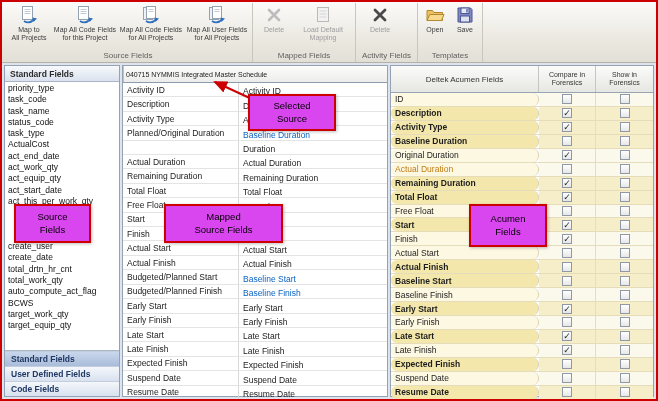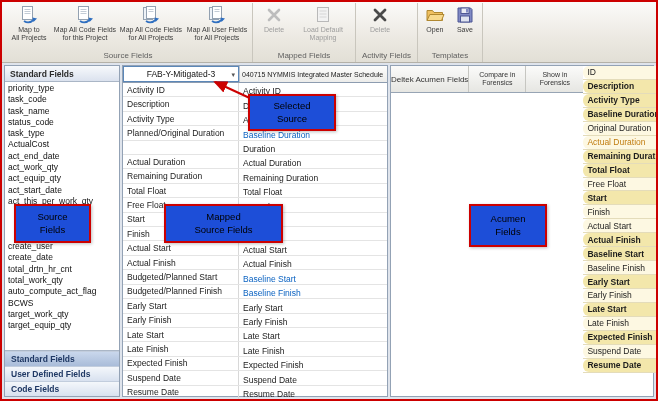--- a/index.html
+++ b/index.html
@@ -71,21 +71,21 @@
   }
   .map-rows { flex:1; }
   .map-row { height:14.41px; display:flex; align-items:flex-end; border-bottom:1px solid #e4e4e4; font-size:8.5px; color:#222; }
   .map-cell-source { width:116px; flex:none; padding-left:4px; border-right:1px solid #d8d8d8; white-space:nowrap; overflow:hidden; height:100%; display:flex; align-items:center; }
   .map-cell-mapped { flex:1; padding-left:4px; white-space:nowrap; overflow:hidden; }
   .map-cell-mapped.link { color:var(--link-blue, #0a62c1); }
 
   
   .acumen-grid {
     position:absolute; left:388px; top:63px; right:2px; bottom:2px;
-    background:#fff; border:1px solid #93a2b5; display:flex; flex-direction:row;
+    background:#fff; border:1px solid #93a2b5; display:flex; flex-direction:column;
   }
   .acumen-header {
     height:27px; flex:none; display:flex; border-bottom:1px solid #97a4b4;
     background:linear-gradient(#fbfbfa,#e6e6e2); color:#333;
   }
   .ah-name { flex:1; display:flex; align-items:center; justify-content:center; font-size:8px; border-right:1px solid #c6c6c1; }
   .ah-col { width:57px; flex:none; display:flex; align-items:center; justify-content:center; text-align:center; font-size:7px; line-height:1.15; border-right:1px solid #c6c6c1; padding:0 4px; }
   .ah-col:last-child { border-right:none; }
   .acumen-rows { flex:1; }
   .acumen-row { height:13.95px; display:flex; align-items:stretch; border-bottom:1px solid #e4dcba; font-size:8.5px; }
@@ -96,21 +96,21 @@
   .acumen-row.bold .ar-check { background:#f6eec9; }
   .ar-check:last-child { border-right:none; }
   .checkbox {
     width:10px; height:10px; border:1px solid #8e99a5;
     background:linear-gradient(#ffffff,#e7e7e7);
     font-size:9px; line-height:8px; text-align:center; color:#2b2b2b; cursor:default;
   }
 
   
   .annotation {
-    position:absolute; background:#1d4ed8; border:2px solid var(--annotation-red, #cc0000);
+    position:absolute; background:#d946ef; border:2px solid var(--annotation-red, #cc0000);
     display:flex; align-items:center; justify-content:center; text-align:center;
     font-size:9.5px; color:#000; white-space:pre-line; line-height:1.3;
     box-shadow:1px 1px 3px rgba(0,0,0,0.25); z-index:5;
   }
   .ann-selected-source { left:246px; top:92px; width:88px; height:37px; }
   .ann-source-fields { left:12px; top:202px; width:77px; height:39px; }
   .ann-mapped-source { left:162px; top:202px; width:119px; height:39px; }
   .ann-acumen-fields { left:467px; top:202px; width:78px; height:43px; }
   .overlay-svg { position:absolute; left:0; top:0; z-index:4; pointer-events:none; }
 </style>
@@ -277,24 +277,20 @@
       </div>
     <div class="left-buttons" id="left-buttons">
         <div class="left-button active">Standard Fields</div>
         <div class="left-button">User Defined Fields</div>
         <div class="left-button">Code Fields</div>
       </div>
   </div>
 
   <div class="map-grid">
     <div class="map-header">
-      <div class="source-selector">
-        <span>FAB-Y-Mitigated-3</span>
-        <span class="dd-arrow">▾</span>
-      </div>
       <div class="schedule-header">040715 NYMMIS Integrated Master Schedule</div>
     </div>
     <div class="map-rows" id="map-rows">
         <div class="map-row">
           <div class="map-cell-source">Activity ID</div>
           <div class="map-cell-mapped">Activity ID</div>
         </div>
         <div class="map-row">
           <div class="map-cell-source">Description</div>
           <div class="map-cell-mapped">Description</div>

